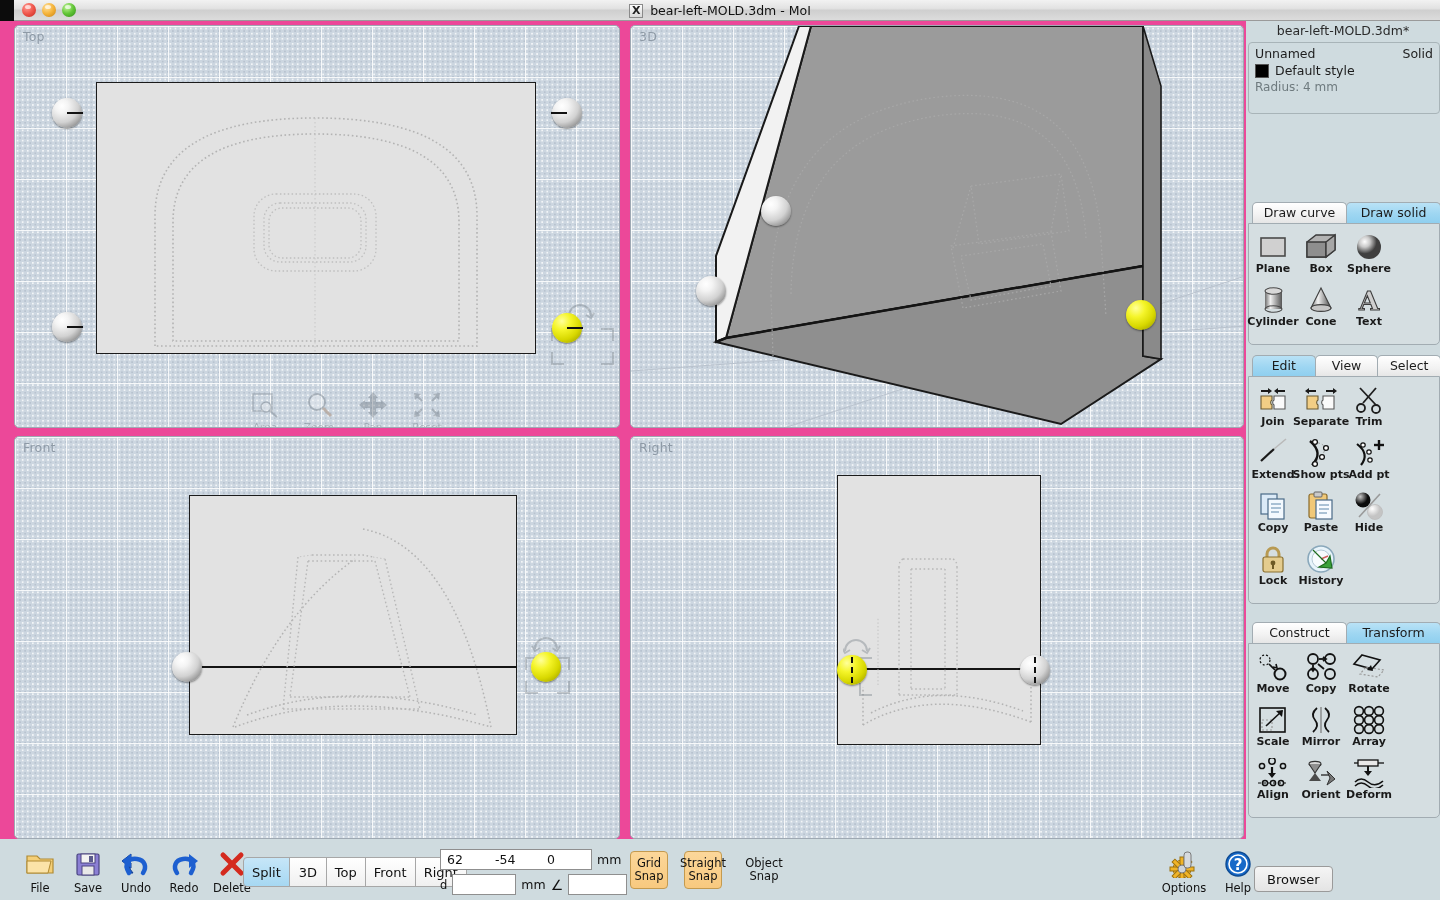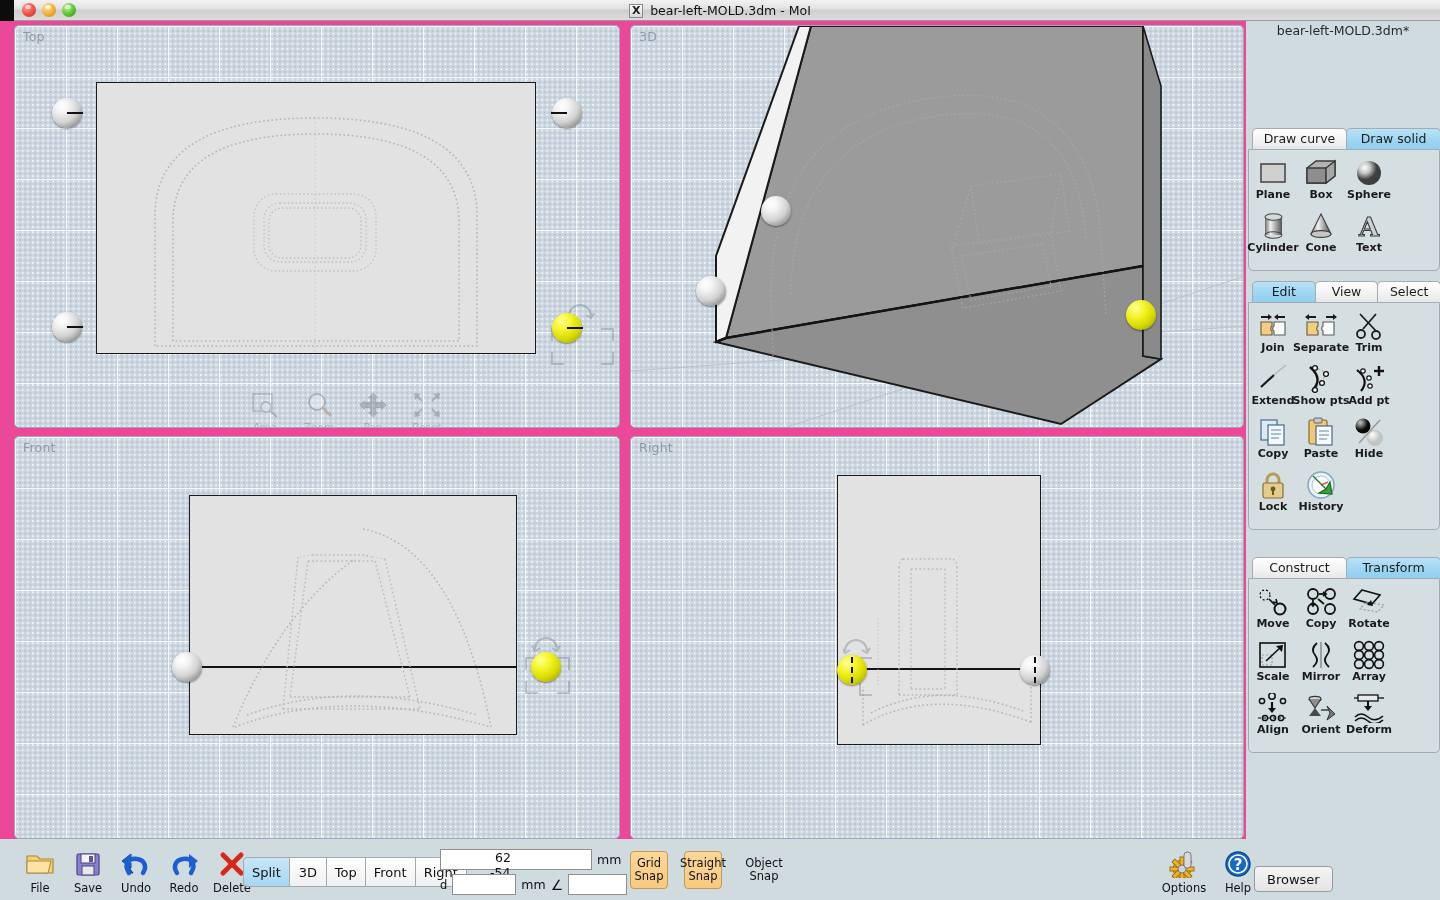--- a/index.html
+++ b/index.html
@@ -232,21 +232,21 @@
   .viewbtn:first-child { border-radius: 4px 0 0 4px; }
   .viewbtn:last-child  { border-radius: 0 4px 4px 0; }
   .viewbtn.active {
     background: linear-gradient(to bottom, #c6e6f8, #a6d8f2);
   }
 
   .coordbox {
     width: 152px; height: 21px;
     background: #fff; border: 1px solid #8f8f8f;
     display: flex; align-items: center;
-    font-size: 12.5px; color: #111; flex-direction: column;
+    font-size: 12.5px; color: #111;
   }
   .coordbox span { display: block; }
   .small-input {
     height: 21px; background: #fff; border: 1px solid #8f8f8f;
   }
   .snapbtn {
     width: 38px; height: 38px;
     background: linear-gradient(to bottom, #fcd79a, #f8c97f);
     border: 1px solid #c49a4f; border-radius: 4px;
     display: flex; flex-direction: column; align-items: center; justify-content: center;
@@ -515,20 +515,31 @@
         <div class="handle white" style="left:389px; top:218px;">
           <div class="vdash"></div>
         </div>
       </div>
     </div>
 
     <div id="sidepanel">
 
       <div class="panel-title">bear-left-MOLD.3dm*</div>
 
+      <div class="objprops">
+        <div class="row1">
+          <span>Unnamed</span>
+          <span>Solid</span>
+        </div>
+        <div class="stylerow">
+          <span class="swatch"></span>
+          <span>Default style</span>
+        </div>
+        <div class="radius">Radius: 4 mm</div>
+      </div>
 
       <div class="tabgroup" style="margin-top:88px;">
         <div class="tabrow">
           <div class="tab">Draw curve</div>
           <div class="tab active">Draw solid</div>
         </div>
         <div class="tabbody">
           <div class="toolgrid">
 
             <div class="tool">
@@ -783,21 +794,21 @@
                   <path d="M7,6 L20,19 L24,12 L26,24 L13,23 L20,19" fill="#3aa23a" stroke="#1d6b1d" stroke-width="1.2"></path>
                 </svg>
               </div>
               <div class="lbl">History</div>
             </div>
 
           </div>
         </div>
       </div>
 
-      <div class="tabgroup" style="margin-top:27px;">
+      <div class="tabgroup" style="margin-top:18px;">
         <div class="tabrow">
           <div class="tab">Construct</div>
           <div class="tab active">Transform</div>
         </div>
         <div class="tabbody">
           <div class="toolgrid">
 
             <div class="tool">
               <div class="glyph">
                 <svg width="32" height="28" fill="none" stroke="#111">

